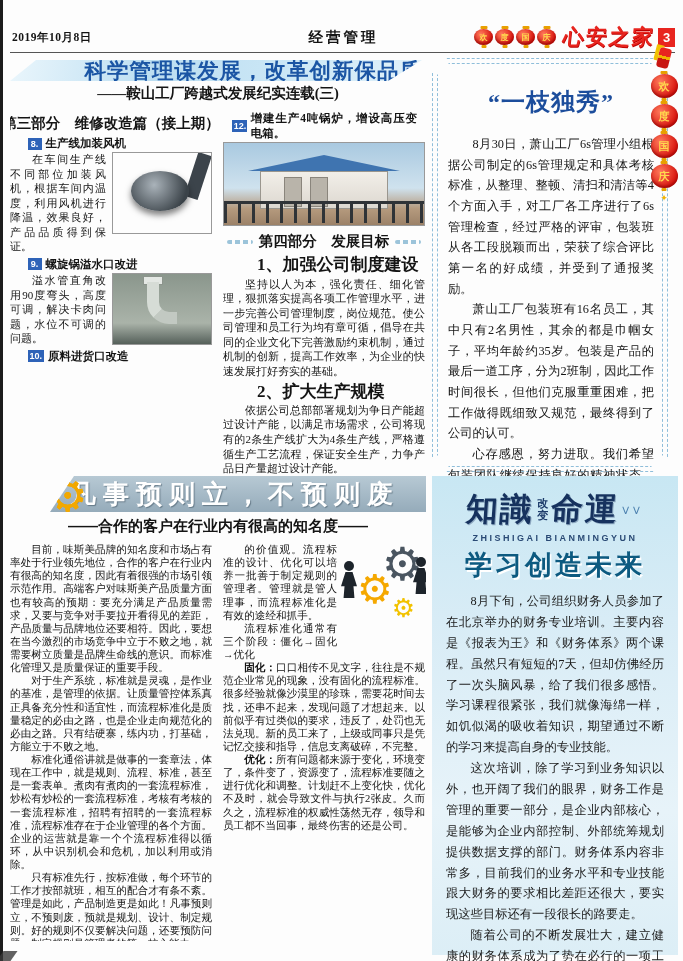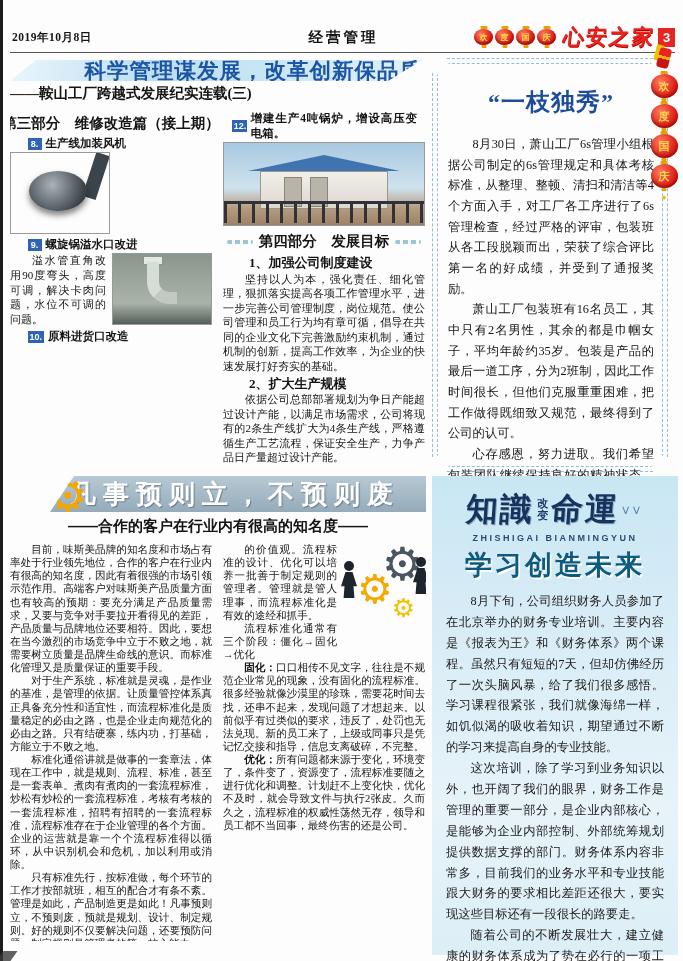--- a/index.html
+++ b/index.html
@@ -28,21 +28,21 @@
   .pagenum { width:17px; height:19px; background:#e8251f; color:#fff; font-size:13px; font-weight:bold; display:flex; align-items:center; justify-content:center; font-family:"Liberation Sans",sans-serif; }
   .hdr-rule { position:absolute; left:10px; right:8px; top:52px; border-top:1.5px solid #555; }
 
   
   .a1 { position:absolute; left:10px; top:58px; width:416px; height:416px; overflow:hidden; }
   .a1-banner { height:21px; margin:2px 4px 0 0;
     background:linear-gradient(100deg,#eaf6fc 0%,#bcdef1 35%,#cfe9f7 75%,#e3f2fa 100%);
     clip-path:polygon(26px 0, 100% 0, calc(100% - 34px) 100%, 0 100%);
     display:flex; align-items:center; justify-content:flex-end; }
   .a1-title { font-size:21.5px; font-weight:900; color:#1b55a4; letter-spacing:1px; }
-  .a1-sub { text-align:left; font-size:14.5px; font-weight:bold; margin-top:3px; }
+  .a1-sub { text-align:center; font-size:14.5px; font-weight:bold; margin-top:3px; }
   .a1-cols { display:flex; gap:11px; margin-top:5px; }
   .a1-col { width:202px; font-size:11px; line-height:1.32; text-align:justify; }
   p.indent { text-indent:2em; }
   .sec-head { display:flex; align-items:center; justify-content:center; gap:6px; margin:6px 0 3px; }
   .sec-head-txt { font-size:14.5px; font-weight:bold; white-space:nowrap; }
   .wavy { height:4px; width:26px; background:repeating-linear-gradient(90deg,#9cc4da 0 5px, transparent 5px 8px); border-radius:2px; }
   .item-head { display:flex; align-items:center; gap:4px; margin:3px 8px 1px 1.6em; }
   .badge { background:#2e63b8; color:#fff; font-size:9px; font-weight:bold; min-width:14px; height:12px; line-height:12px; text-align:center; padding:0 2px; font-family:"Liberation Sans",sans-serif; }
   .item-title { font-weight:bold; font-size:11.5px; }
   .item-row { display:flex; gap:6px; align-items:flex-start; }
@@ -54,21 +54,21 @@
   .ph2 { width:100px; height:72px; background:linear-gradient(180deg,#8a968c 0%,#aab3a9 70%,#55605a 100%); }
   .ph2-pipe { position:absolute; left:34px; top:8px; width:30px; height:42px; border-left:12px solid #d6dcd6; border-bottom:12px solid #c2c9c2; border-bottom-left-radius:22px; }
   .ph2-joint { position:absolute; left:30px; top:2px; width:20px; height:9px; background:#e4e8e4; border:1px solid #8c948c; }
   .ph3 { width:100%; height:84px; background:linear-gradient(180deg,#a9c9e0 0%,#cfe2ee 55%,#b59a7e 80%,#9c8268 100%); }
   .ph3-roof { position:absolute; left:24px; top:12px; width:0; height:0; border-left:76px solid transparent; border-right:76px solid transparent; border-bottom:16px solid #3f74b0; }
   .ph3-body { position:absolute; left:36px; top:28px; width:128px; height:38px; background:linear-gradient(180deg,#f2efe9,#ddd8d0); border:1px solid #9a968e; }
   .ph3-door { position:absolute; left:60px; top:34px; width:18px; height:30px; background:#b9b4aa; border:1px solid #8a857c; }
   .ph3-door2 { left:86px; }
   .ph3-fence { position:absolute; left:0; bottom:2px; width:100%; height:22px;
     background:repeating-linear-gradient(90deg,#2f3337 0 3px, transparent 3px 14px); border-top:3px solid #2f3337; }
-  .goal-title { font-weight:bold; font-size:13px; text-indent:2em; margin-top:2px; }
+  .goal-title { font-weight:bold; font-size:17px; text-indent:2em; margin-top:2px; }
 
   
   .a2 { position:absolute; left:432px; top:58px; width:246px; height:414px; }
   .a2-frame { position:absolute; inset:0 10px 0 0; border:1px dashed #8fbeda;
     clip-path:polygon(14px 0, calc(100% - 14px) 0, 100% 14px, 100% calc(100% - 14px), calc(100% - 14px) 100%, 14px 100%, 0 calc(100% - 14px), 0 14px); }
   .a2-frame-in { position:absolute; inset:4px; border:1px dashed #8fbeda;
     clip-path:polygon(12px 0, calc(100% - 12px) 0, 100% 12px, 100% calc(100% - 12px), calc(100% - 12px) 100%, 12px 100%, 0 calc(100% - 12px), 0 12px); }
   .a2-inner { position:absolute; inset:12px 24px 8px 16px; }
   .a2-title { text-align:center; font-size:24px; font-weight:900; color:#1c4d9c; line-height:1.5; margin-top:14px; letter-spacing:1px; }
   .a2-body { margin-top:14px; font-size:12.3px; line-height:1.68; text-align:justify; }
@@ -149,20 +149,21 @@
           <span class="wavy"></span>
           <span class="sec-head-txt">第三部分　维修改造篇（接上期）</span>
           <span class="wavy"></span>
         </div>
         <div class="item">
           <div class="item-head">
             <span class="badge">8.</span>
             <span class="item-title">生产线加装风机</span>
           </div>
           <div class="item-row">
+            <p class="indent txt">在车间生产线不同部位加装风机，根据车间内温度，利用风机进行降温，效果良好，产品品质得到保证。</p>
             <div class="photo ph1">
               <div class="ph1-arm"></div>
               <div class="ph1-bowl"></div>
             </div>
           </div>
         </div>
         <div class="item">
           <div class="item-head">
             <span class="badge">9.</span>
             <span class="item-title">螺旋锅溢水口改进</span>

